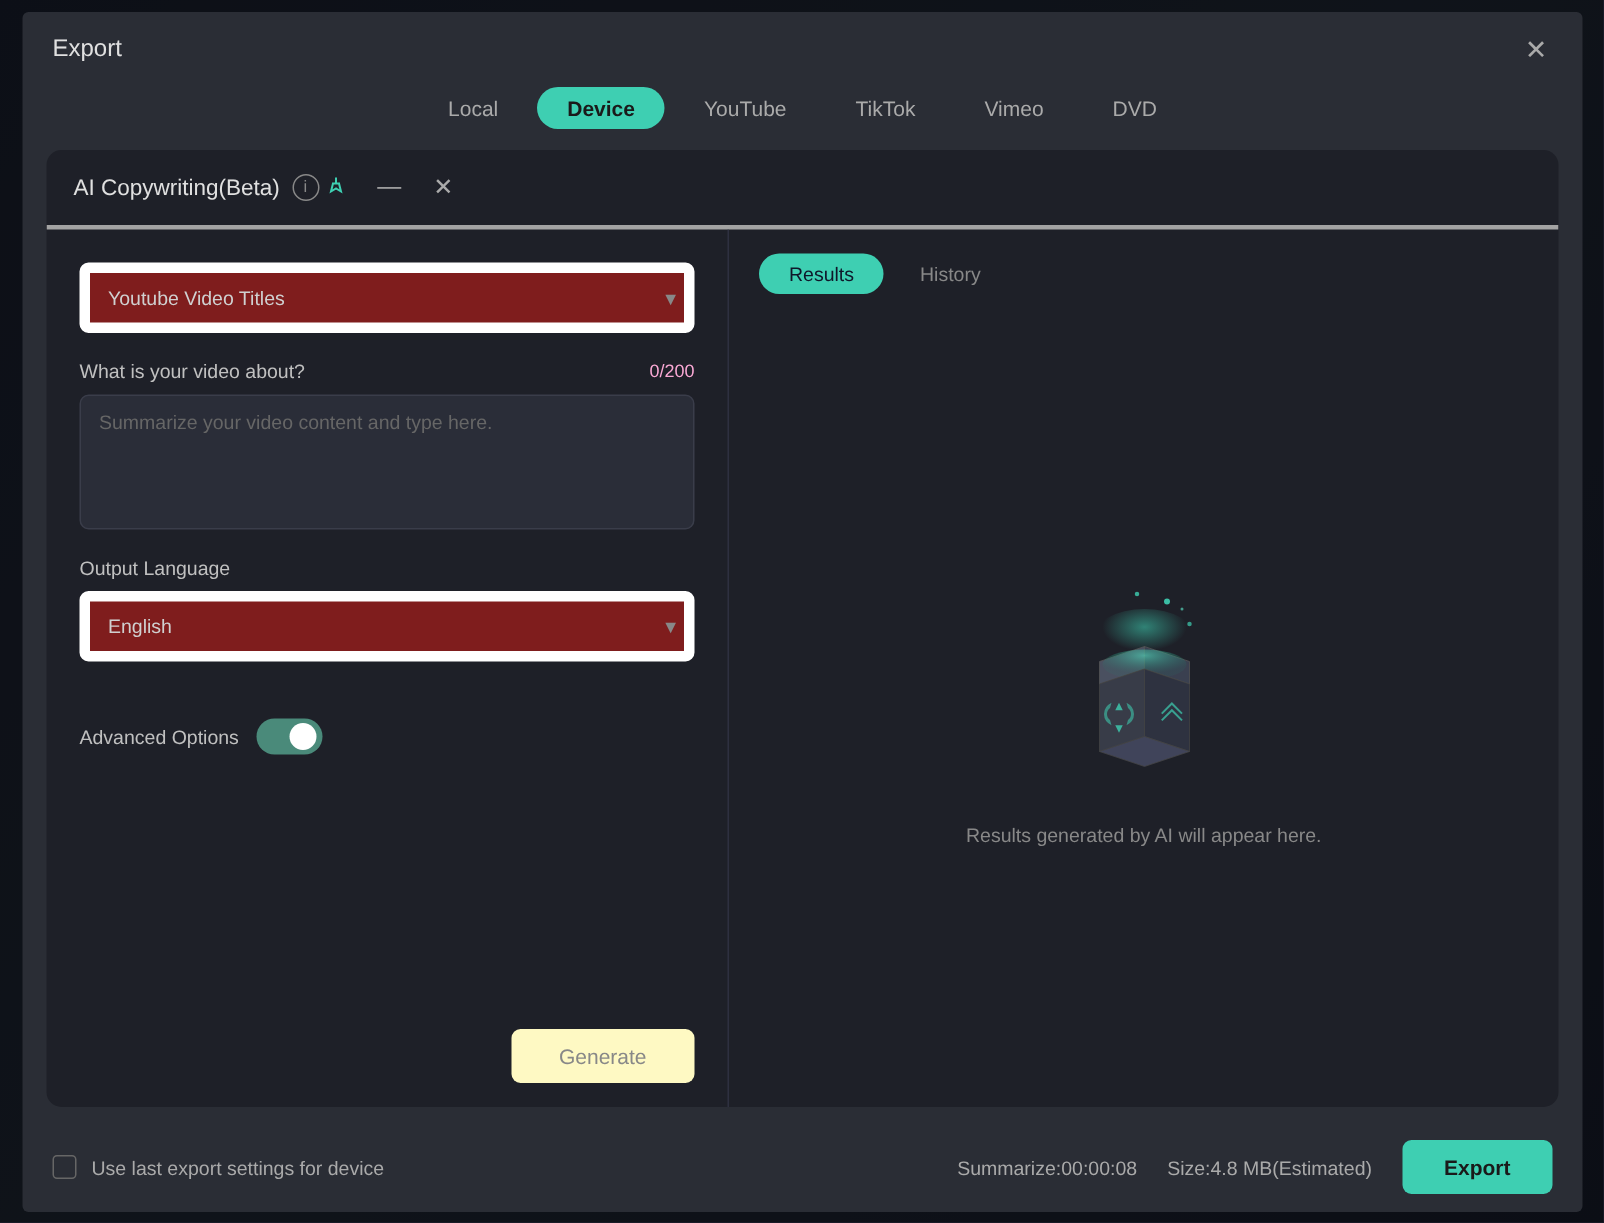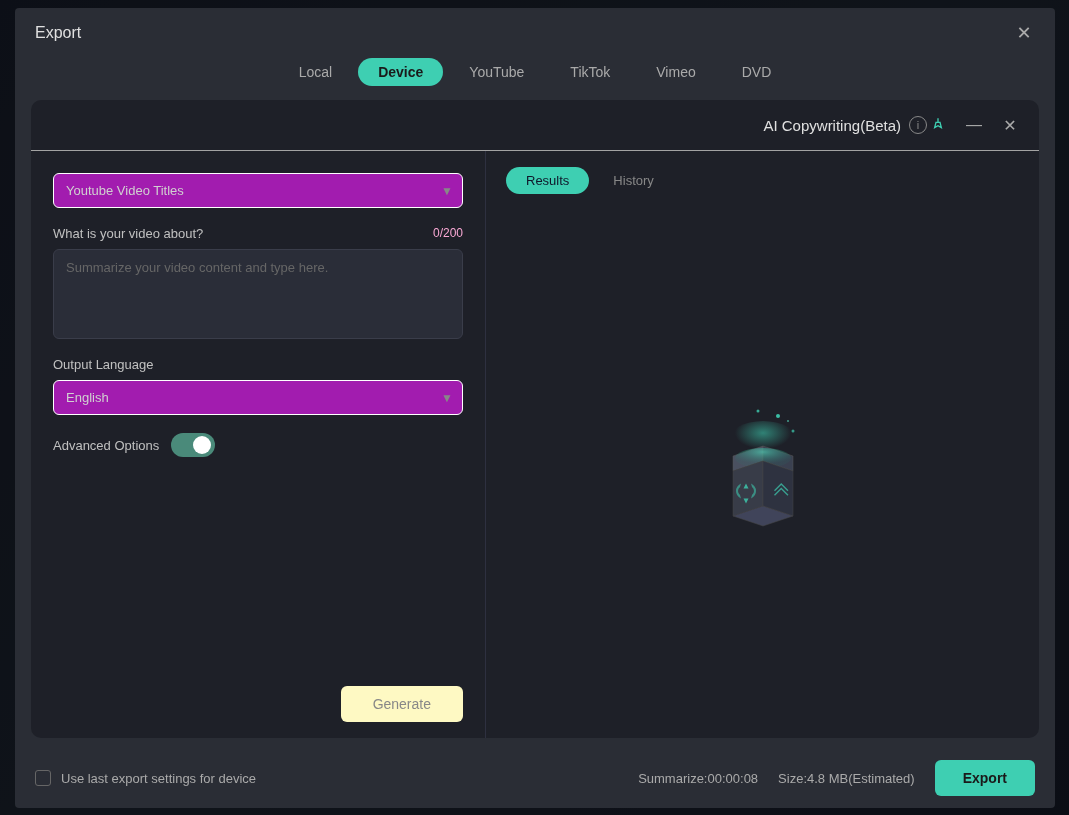--- a/index.html
+++ b/index.html
@@ -105,23 +105,23 @@
       border-radius: 10px;
       display: flex;
       flex-direction: column;
       overflow: hidden;
     }
 
     
     .inner-header {
       display: flex;
       align-items: center;
-      justify-content: flex-end;
+      justify-content: flex-start;
       padding: 14px 18px;
-      border-bottom: 1px solid #a3a3a3;
+      border-bottom: 3px solid #a3a3a3;
       flex-shrink: 0;
     }
 
     .inner-title {
       color: #e0e0e0;
       font-size: 15px;
       font-weight: 500;
       display: flex;
       align-items: center;
       gap: 8px;
@@ -189,22 +189,22 @@
       text-align: center;
     }
 
     .select-wrapper {
       position: relative;
     }
 
     select.styled-select {
       width: 100%;
       padding: 9px 36px 9px 12px;
-      background: #a21caf;
-      border: 1px solid #ffffff;
+      background: #7f1d1d;
+      border: 7px solid #ffffff;
       border-radius: 6px;
       color: #d0d0d0;
       font-size: 13px;
       appearance: none;
       cursor: pointer;
       outline: none;
     }
 
     .select-arrow {
       position: absolute;
@@ -228,20 +228,21 @@
       resize: none;
       outline: none;
       font-family: inherit;
     }
     textarea.styled-textarea::placeholder { color: #666; }
 
     .advanced-row {
       display: flex;
       align-items: center;
       gap: 12px;
+      margin-top: 20px;
     }
 
     .advanced-label {
       color: #c0c0c0;
       font-size: 13px;
     }
 
     
     .toggle {
       position: relative;
@@ -538,20 +539,21 @@
                 <path d="M15,35 L20,45 L25,35 Z"></path>
               </g>
 
               <g transform="translate(87, 98) scale(0.45)" fill="none" stroke="#3ecfb2" stroke-width="3" opacity="0.7">
                 <polyline points="10,25 25,10 40,25"></polyline>
                 <polyline points="10,15 25,0 40,15"></polyline>
               </g>
             </svg>
           </div>
 
+          <span class="results-placeholder-text">Results generated by AI will appear here.</span>
         </div>
 
       </div>
     </div>
   </div>
 
   <div class="bottom-bar">
     <div class="use-last-settings">
       <div class="checkbox-custom"></div>
       <span>Use last export settings for device</span>

